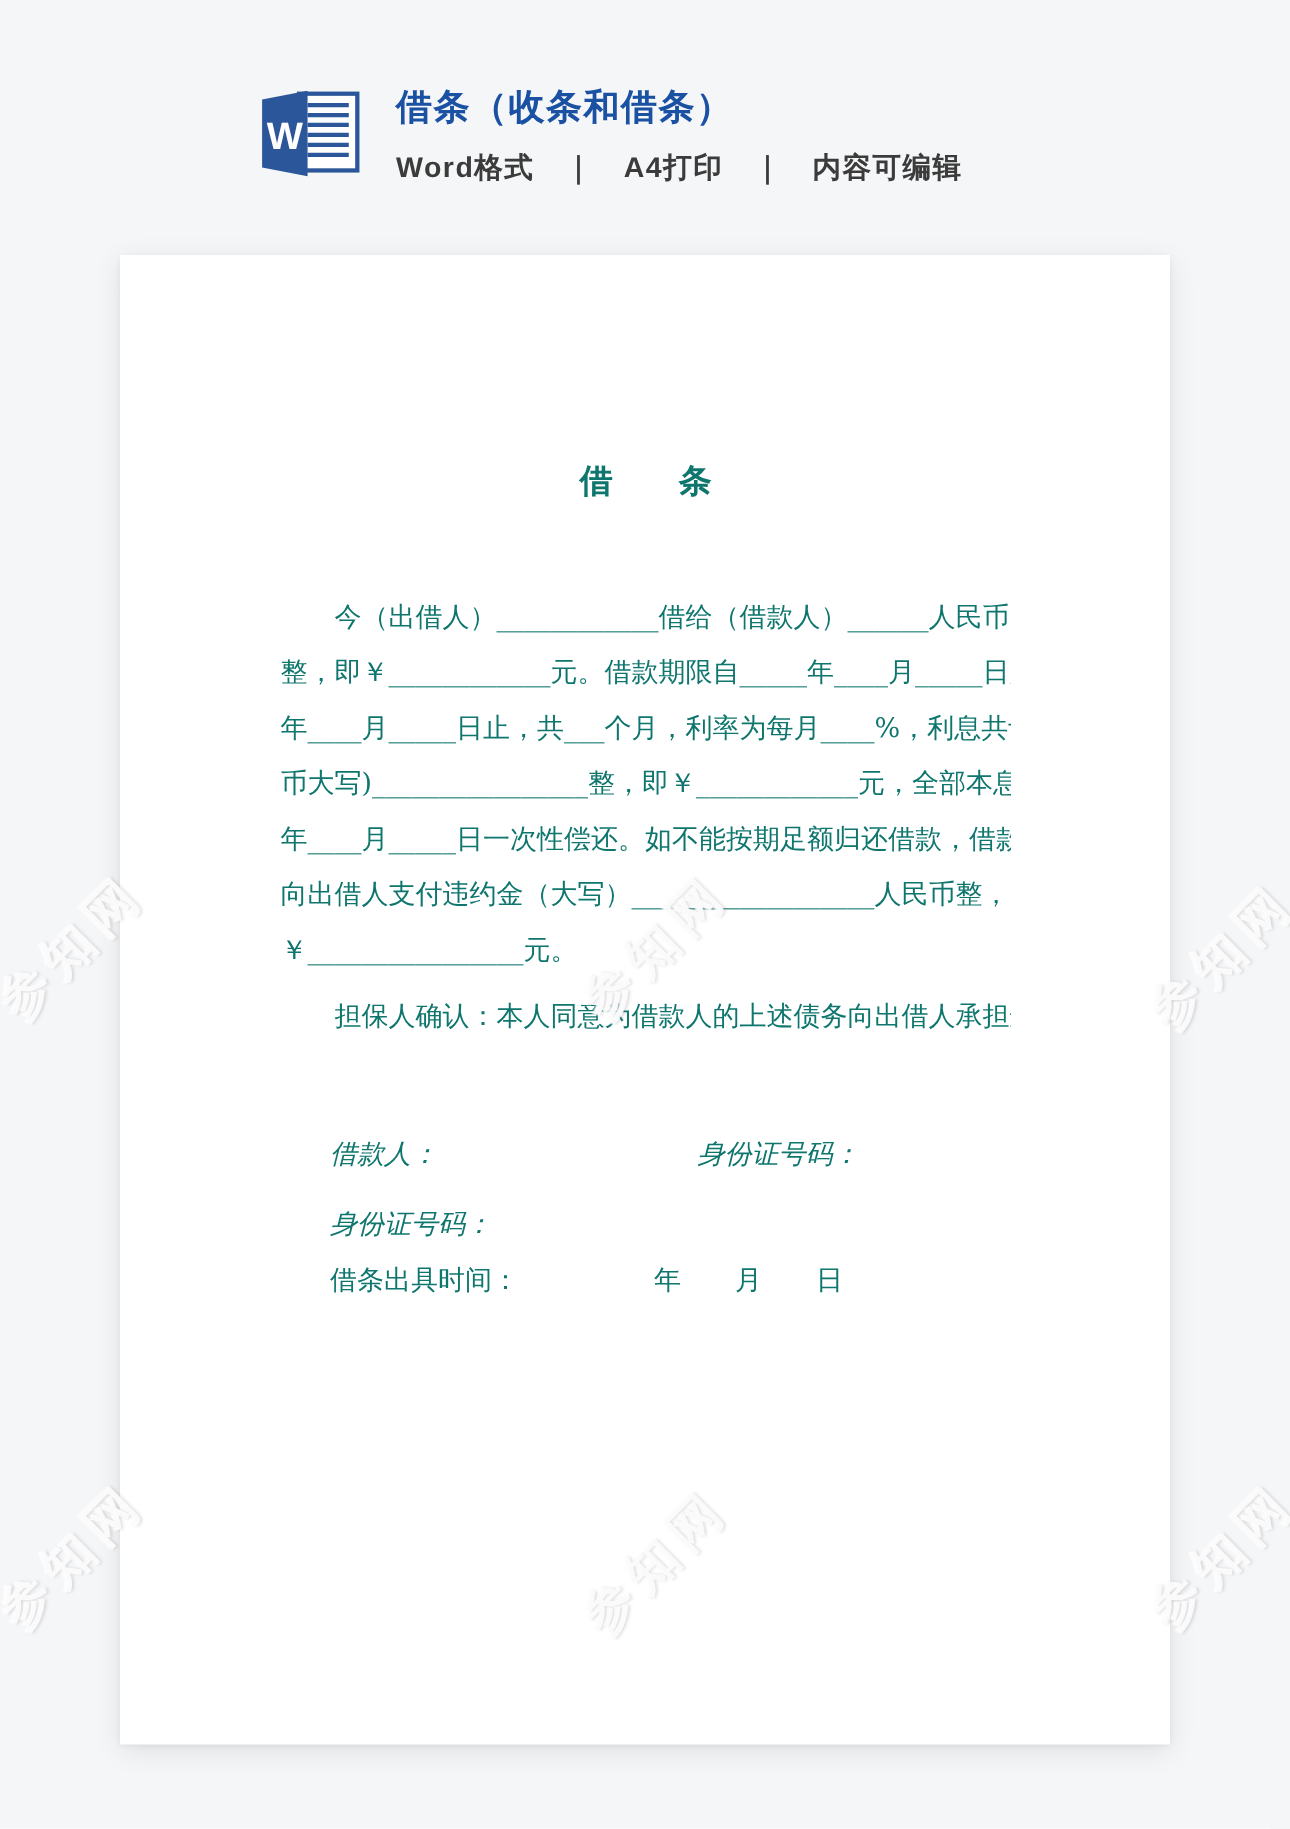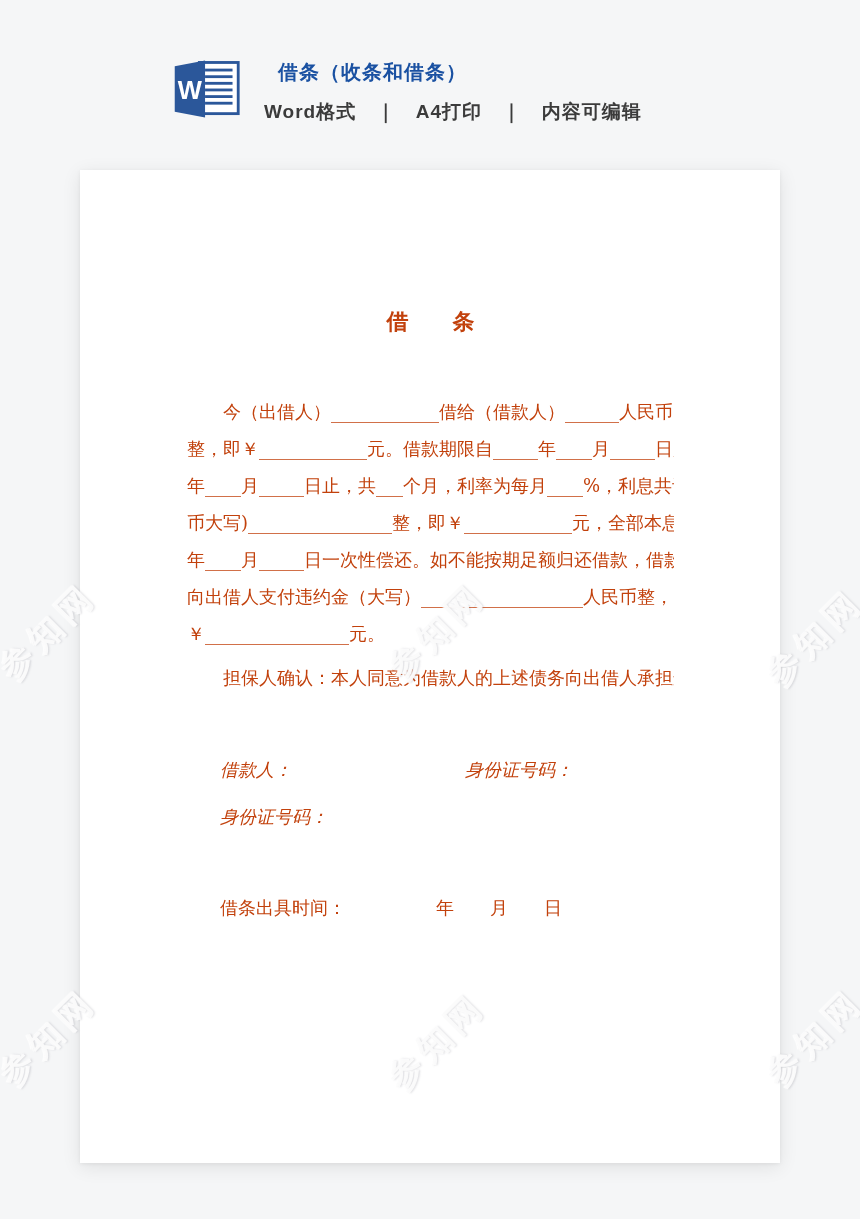--- a/index.html
+++ b/index.html
@@ -14,45 +14,44 @@
 
   
   .header {
     position: absolute; left: 170px; top: 55px;
     display: flex; align-items: flex-start;
   }
   .word-icon { width: 72px; height: 64px; margin-top: 2px; }
   .header-text { margin-left: 22px; }
   .header-title {
     color: #1a51a2;
-    font-size: 20px;
+    font-size: 24px;
     font-weight: bold;
     letter-spacing: 1px;
     line-height: 34px;
     cursor: pointer;
-    margin-left: 14px;
   }
   .header-subtitle {
     margin-top: 10px;
     color: #3b3b3b;
     font-size: 19px;
     font-weight: bold;
     letter-spacing: 1px;
   }
 
   
   .page {
     position: absolute;
     left: 80px; top: 170px;
     width: 700px; height: 993px;
     background: #ffffff;
     box-shadow: 0 4px 18px rgba(0,0,0,0.09), 0 1px 4px rgba(0,0,0,0.06);
     padding: 136px 106px 0 107px;
     font-family: "DejaVu Serif", "Liberation Serif", serif;
-    color: #c2410c;
+    color: #0f766e;
   }
   .doc-title {
     text-align: center;
     font-size: 22px;
     font-weight: bold;
     line-height: 30px;
     white-space: pre;
   }
   .para { margin-top: 57px; }
   .para2 { margin-top: 7px; }
@@ -70,21 +69,20 @@
     display: flex;
     font-size: 18px;
     line-height: 37px;
     margin-left: 33px;
     font-style: italic;
   }
   .sig-row + .sig-row { margin-top: 10px; }
   .sig-left { width: 245px; }
 
   .date-line {
-    margin-top: 54px;
     margin-left: 33px;
     font-size: 18px;
     line-height: 37px;
     white-space: pre;
   }
 
   
   .wm-layer {
     position: absolute; inset: 0;
     pointer-events: none;

